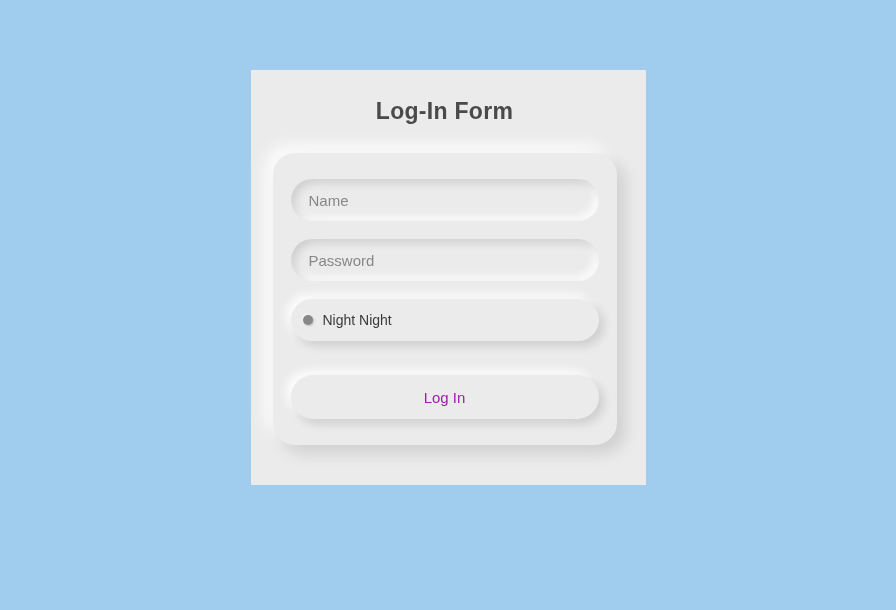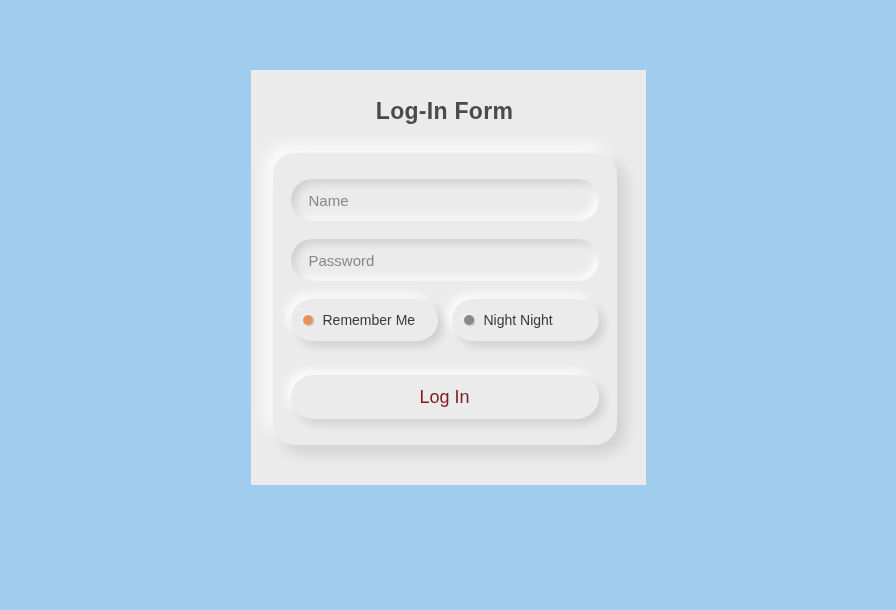--- a/index.html
+++ b/index.html
@@ -109,44 +109,40 @@
       font-weight: 500;
     }
     
     .submit-btn {
       width: 100%;
       height: 44px;
       border: none;
       outline: none;
       background: #ebebeb;
       border-radius: 22px;
-      font-size: 18px;
-      color: #7f1d1d;
+      font-size: 15px;
+      color: #a21caf;
       cursor: pointer;
       box-shadow: 
         5px 5px 10px rgba(0,0,0,0.12),
         -5px -5px 10px rgba(255,255,255,0.85);
     }
   </style>
 </head>
 <body>
 
 <div class="container">
   <h1 class="title">Log-In Form</h1>
 
   <div class="form-box">
     <input type="text" class="input-field" placeholder="Name" style="">
     
     <input type="password" class="input-field" placeholder="Password" style="">
     
     <div class="row">
-      <button class="toggle-btn">
-        <span class="dot dot-active"></span>
-        <span class="toggle-label">Remember Me</span>
-      </button>
 
       <button class="toggle-btn">
         <span class="dot dot-inactive"></span>
         <span class="toggle-label">Night Night</span>
       </button>
     </div>
     
     <button class="submit-btn">Log In</button>
   </div>
 </div>

